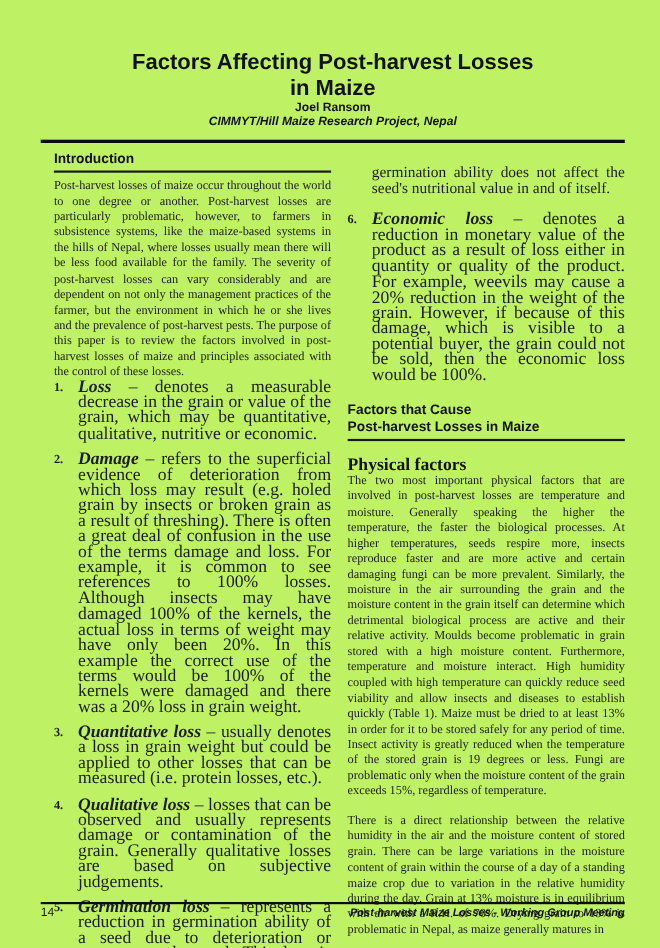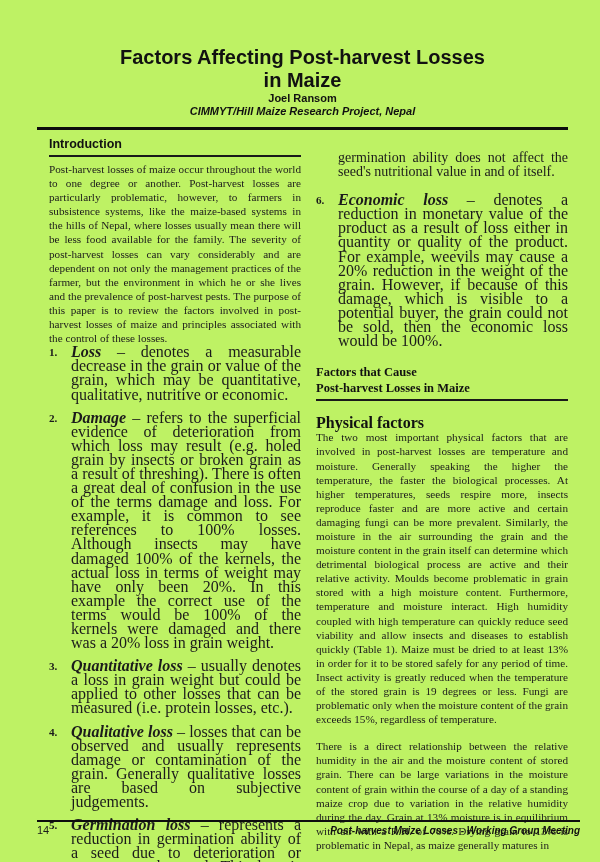--- a/index.html
+++ b/index.html
@@ -51,21 +51,21 @@
     font-weight: bold;
     font-size: 12.5px;
     line-height: 15px;
     color: #111;
     margin: 0 0 5px 0;
     padding-bottom: 3px;
     border-bottom: 2px solid #1a1a1a;
   }
   .sec-heading.second { margin-top: 14px; margin-bottom: 6px; }
   .sec-heading.factors { margin-top: 16px; line-height: 16px; margin-bottom: 0; }
-  .sec-heading.factors span { display: block; font-family: Liberation Serif, serif; }
+  .sec-heading.factors span { display: block; }
 
   .body-text {
     font-size: 11.2px;
     line-height: 14.1px;
     text-align: justify;
     margin: 0;
     color: #1b1b1b;
   }
   .para2 { margin-top: 13px; }
 
@@ -105,21 +105,21 @@
     text-align: justify;
     color: #1b1b1b;
   }
   .def-item.item6 { margin-top: 10px; margin-bottom: 0; }
 
   
   .footer {
     position: absolute;
     top: 820px;
     left: 37px;
-    right: 20px;
+    right: 32px;
     border-top: 2.5px solid #0d0d0d;
     padding-top: 2px;
     display: flex;
     justify-content: space-between;
     align-items: baseline;
   }
   .page-num {
     font-family: "Liberation Sans", sans-serif;
     font-size: 11px;
     color: #1b1b1b;

